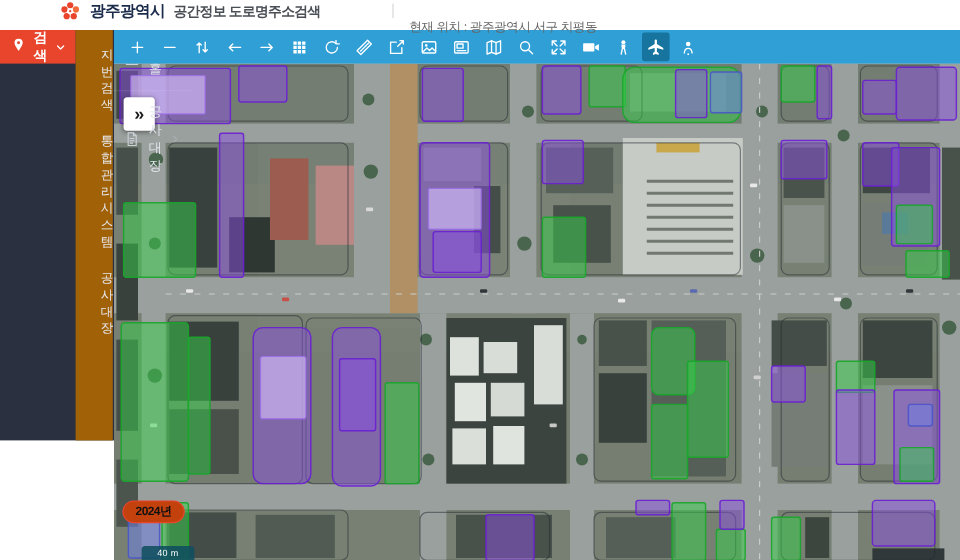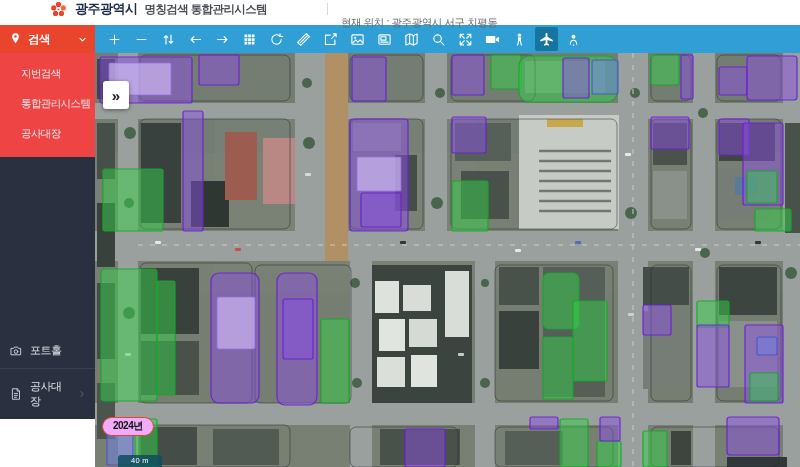--- a/index.html
+++ b/index.html
@@ -8,62 +8,62 @@
 
   
   .header{position:absolute;top:0;left:0;width:800px;height:18px;background:#fff;display:flex;align-items:center;z-index:30;}
   .logo{margin-left:49px;width:19px;height:19px;flex:0 0 auto;}
   .title{font-size:13px;font-weight:bold;color:#1b2b4a;margin-left:7px;letter-spacing:-0.5px;white-space:nowrap;}
   .subtitle{font-size:11.5px;font-weight:bold;color:#4a4f55;margin-left:7px;letter-spacing:-0.6px;white-space:nowrap;}
   .hdivider{width:1px;height:12px;background:#d8d8d8;margin-left:60px;margin-right:13px;}
   .location{font-size:10.5px;color:#666;letter-spacing:-0.4px;white-space:nowrap;margin-top:27px;}
 
   
-  .sidebar{position:absolute;top:25px;left:0;width:95px;height:394px;background:#2a3040;display:flex;flex-direction:column;z-index:20;}
+  .sidebar{position:absolute;top:25px;left:0;width:95px;height:342px;background:#2a3040;display:flex;flex-direction:row;z-index:20;}
   .search-head{height:28px;flex:0 0 28px;background:#e8452c;color:#fff;display:flex;align-items:center;font-size:11.5px;font-weight:bold;padding:0 7px 0 9px;gap:6px;cursor:pointer;letter-spacing:-0.5px;}
   .search-head .chev{margin-left:auto;display:flex;}
-  .submenu{background:#ef4444;padding:6px 0 8px 0;}
+  .submenu{background:#a16207;padding:6px 0 8px 0;}
   .submenu-item{font-size:10.5px;color:#e6e8ee;padding:8px 0 8px 21px;cursor:pointer;letter-spacing:-0.6px;}
   .menu-item{display:flex;align-items:center;gap:7px;font-size:11px;color:#dfe3ea;padding:10px 8px 10px 9px;cursor:pointer;letter-spacing:-0.5px;}
   .menu-item .mi-chev{margin-left:auto;opacity:.35;display:flex;}
   .menu-item.mi-road{margin-top:3px;}
   .spacer{flex:1 1 auto;}
   .menu-item.bordered{border-top:1px solid rgba(255,255,255,.08);}
 
   
   .toolbar{position:absolute;top:25px;left:95px;width:705px;height:28px;background:#2f9fd6;display:flex;align-items:center;padding-left:8px;gap:4px;box-sizing:border-box;z-index:20;}
   .tool{width:23px;height:24px;display:flex;align-items:center;justify-content:center;border-radius:2px;cursor:pointer;color:#fff;flex:0 0 auto;}
   .tool.active{background:#16749f;}
 
   
   .map{position:absolute;top:53px;left:95px;width:705px;height:414px;background:#778073;cursor:grab;}
   .map svg{display:block;}
   .expand{position:absolute;left:8px;top:28px;width:26px;height:28px;background:#fff;border-radius:3px;box-shadow:0 1px 4px rgba(0,0,0,.45);display:flex;align-items:center;justify-content:center;font-size:15px;font-weight:bold;color:#1a1a1a;cursor:pointer;z-index:10;}
-  .year{position:absolute;left:7px;top:364px;background:#f0abfc;border:1.5px solid #e8452c;border-radius:10px;padding:1px 10px 2px 10px;font-size:10px;font-weight:bold;color:#111;z-index:10;cursor:pointer;letter-spacing:-0.5px;}
+  .year{position:absolute;left:7px;top:364px;background:#c2410c;border:1.5px solid #e8452c;border-radius:10px;padding:1px 10px 2px 10px;font-size:10px;font-weight:bold;color:#111;z-index:10;cursor:pointer;letter-spacing:-0.5px;}
   .scale{position:absolute;left:23px;bottom:0;background:rgba(16,78,96,.88);color:#fff;font-size:7.5px;padding:1px 13px 2px 13px;border-radius:3px 3px 0 0;z-index:10;letter-spacing:0.3px;}
 </style>
 </head>
 <body>
 
 <div class="app">
 
   <div class="header">
     <svg class="logo" viewBox="0 0 24 24">
       <g stroke="none">
         <circle cx="12" cy="5.6" r="3.3" fill="#e8452c"></circle>
         <circle cx="18" cy="10" r="3.3" fill="#f06a3c"></circle>
         <circle cx="15.7" cy="17" r="3.3" fill="#e8452c"></circle>
         <circle cx="8.3" cy="17" r="3.3" fill="#e8452c"></circle>
         <circle cx="6" cy="10" r="3.3" fill="#e8452c"></circle>
         <circle cx="12" cy="11.8" r="3" fill="#fff"></circle>
         <circle cx="12" cy="11.8" r="1.2" fill="#e8452c"></circle>
       </g>
     </svg>
     <span class="title">광주광역시</span>
-    <span class="subtitle">명칭검색 통합관리시스템</span>
+    <span class="subtitle">공간정보 도로명주소검색</span>
     <span class="hdivider"></span>
     <span class="location">현재 위치 : 광주광역시 서구 치평동</span>
   </div>
 
   <div class="sidebar">
     <div class="search-head">
       <span class="mi-ic" id="pin-ic" style="color: rgb(255, 255, 255);"><svg width="13" height="13" viewBox="0 0 24 24" fill="none" stroke="currentColor" stroke-width="1.8" stroke-linecap="round" stroke-linejoin="round">
             <path fill="currentColor" stroke="none" d="M12 2.2a6.3 6.3 0 0 1 6.3 6.3C18.3 12.8 12 21 12 21S5.7 12.8 5.7 8.5A6.3 6.3 0 0 1 12 2.2z"></path>
             <circle fill="#e8452c" stroke="none" cx="12" cy="8.5" r="2.3"></circle>
           </svg></span>

